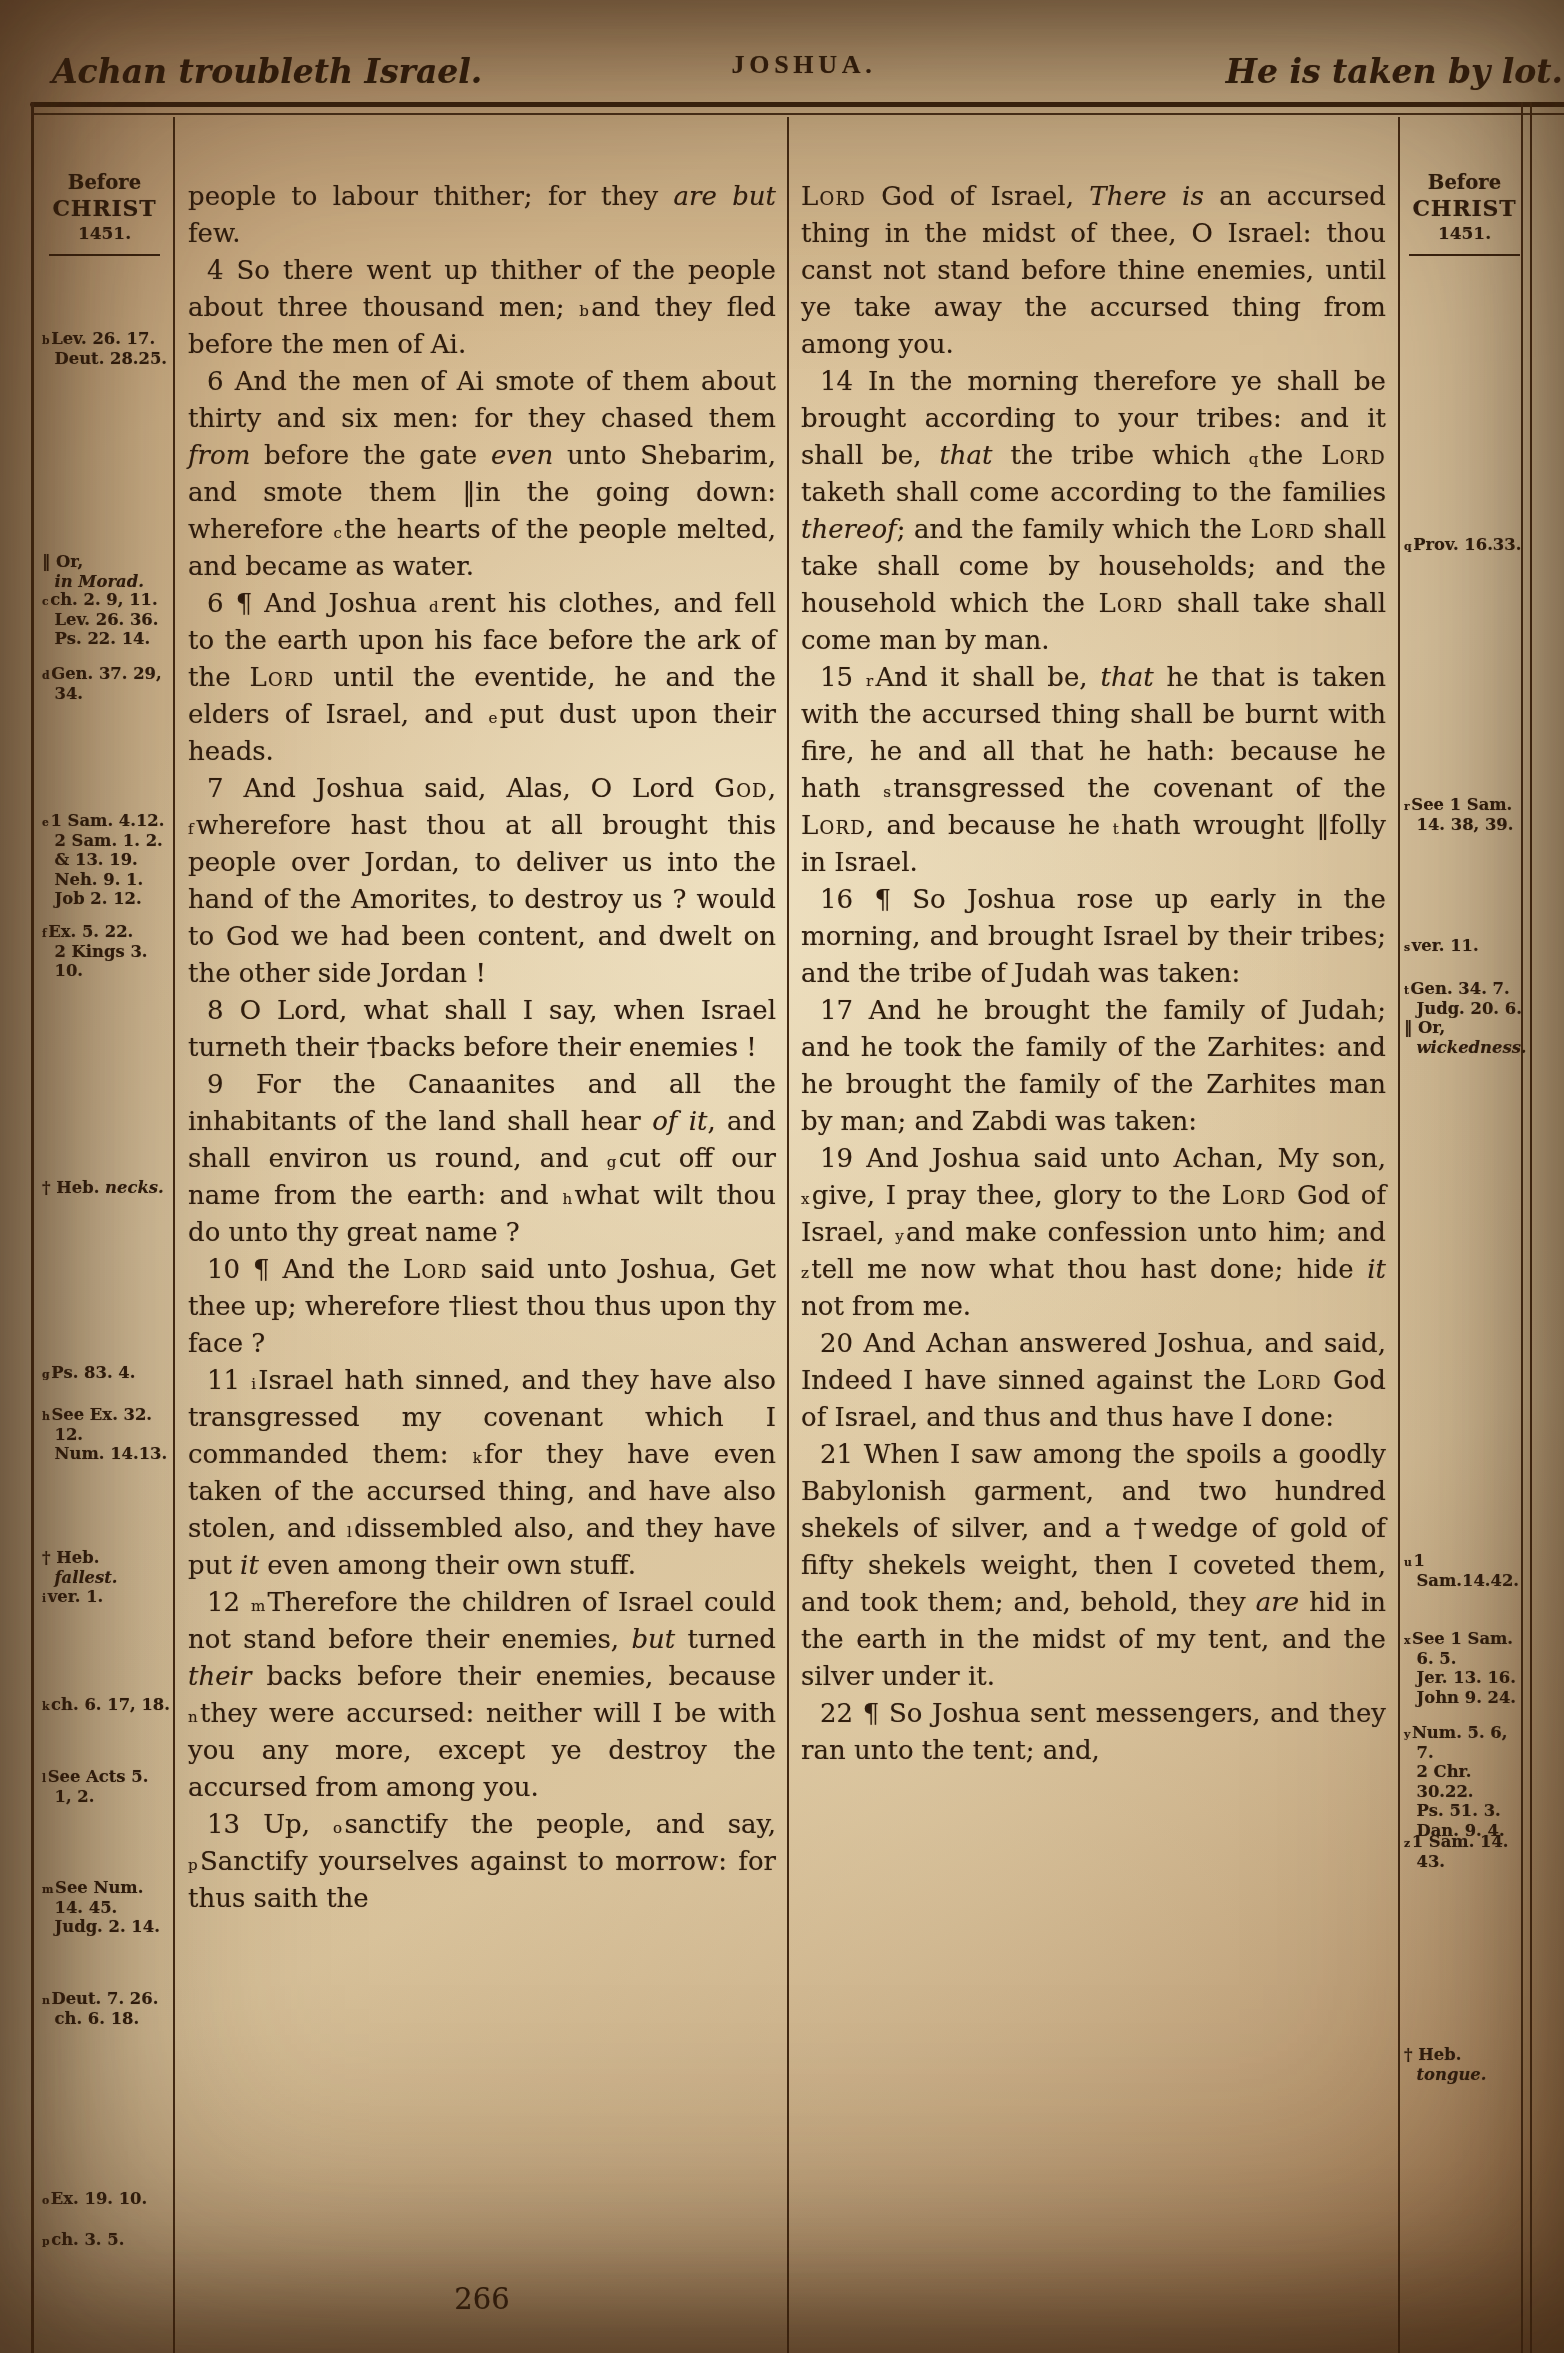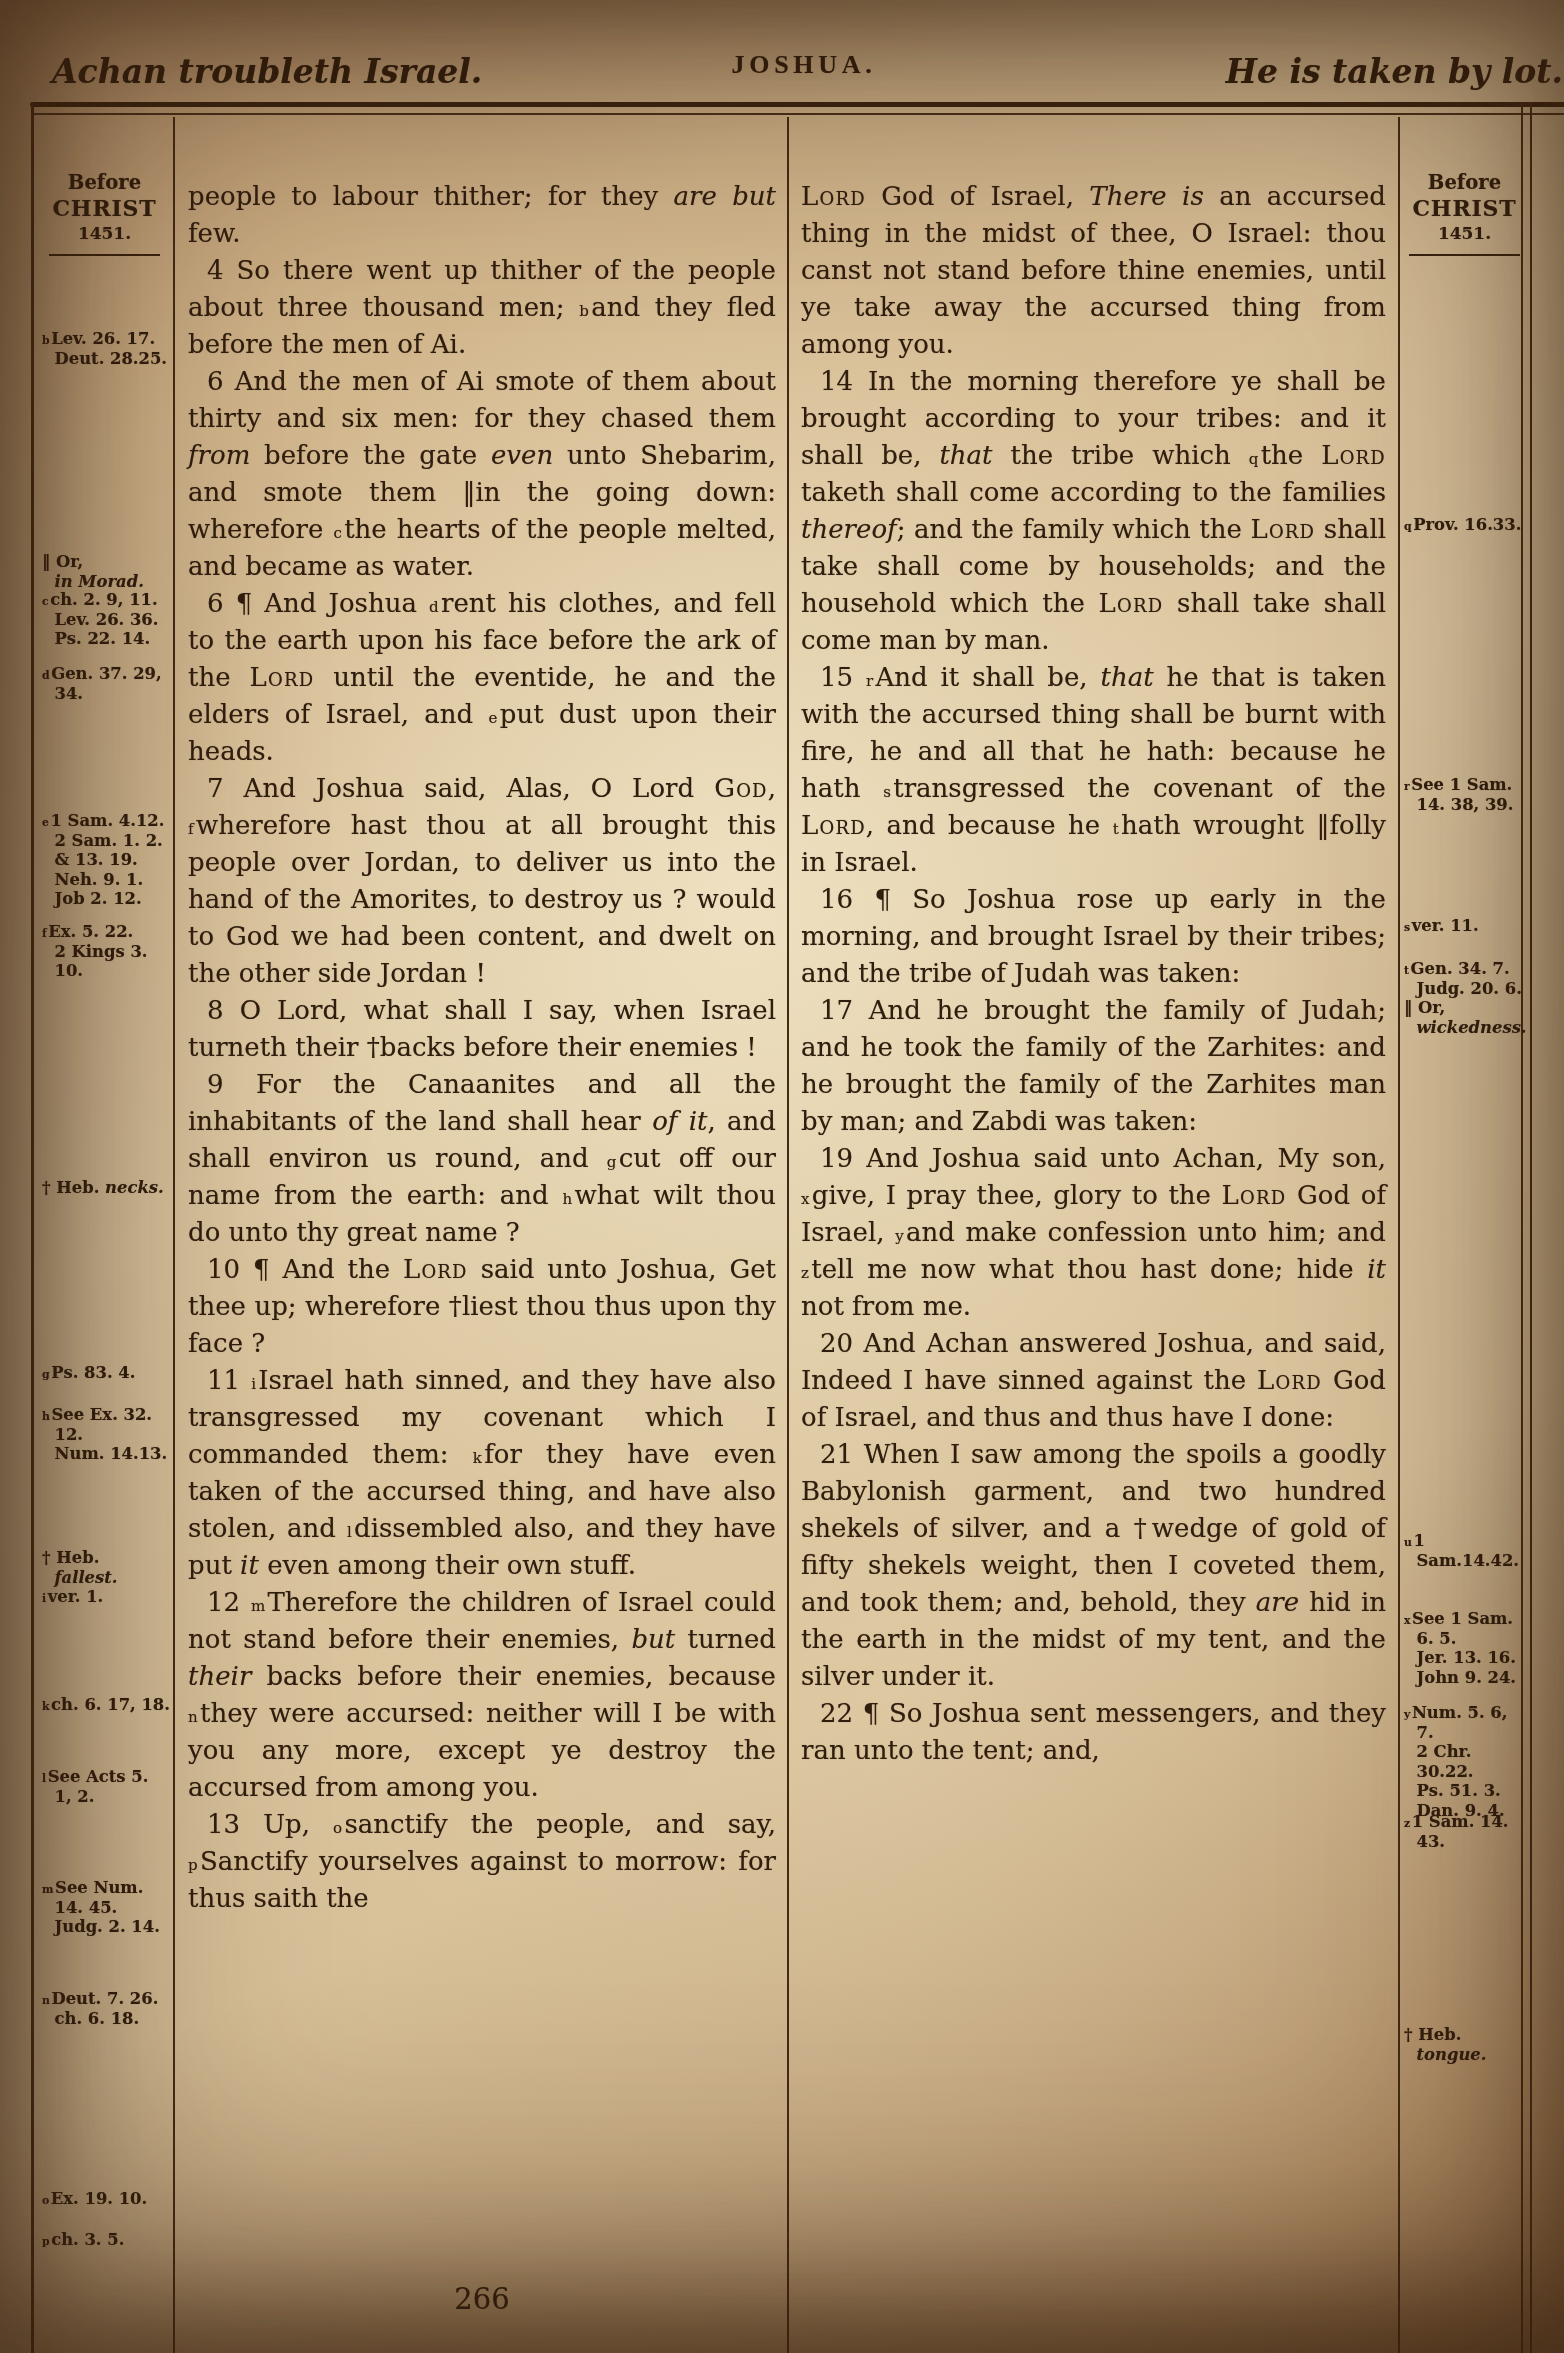--- a/index.html
+++ b/index.html
@@ -53,21 +53,21 @@
   .tcol-right{left:801px;width:585px;}
   p.verse{margin:0;font-size:26px;line-height:37px;text-align:justify;text-indent:19px;}
   p.verse.noindent{text-indent:0;}
   .tcol sup{font-size:58%;line-height:0;vertical-align:38%;margin-right:2.3px;font-style:normal;}
   .sc{font-variant:small-caps;letter-spacing:1.2px;}
   i{font-style:italic;}
 
   
   .note{position:absolute;width:125px;font-size:16.4px;line-height:19.6px;font-weight:bold;z-index:2;padding-left:12.5px;}
   .note-l{left:42px;}
-  .note-r{left:1404px;width:113px;}
+  .note-r{left:1404px;width:113px;margin-top:20px;}
   .note .note-line{margin:0;}
   .note .note-line.hang{text-indent:-12.5px;}
   .note sup{font-size:66%;line-height:0;vertical-align:28%;margin-right:1.6px;}
 
   .page-num{position:absolute;left:188px;width:588px;top:2282px;text-align:center;
     font-size:29px;z-index:2;}
 </style>
 </head>
 <body>
 

